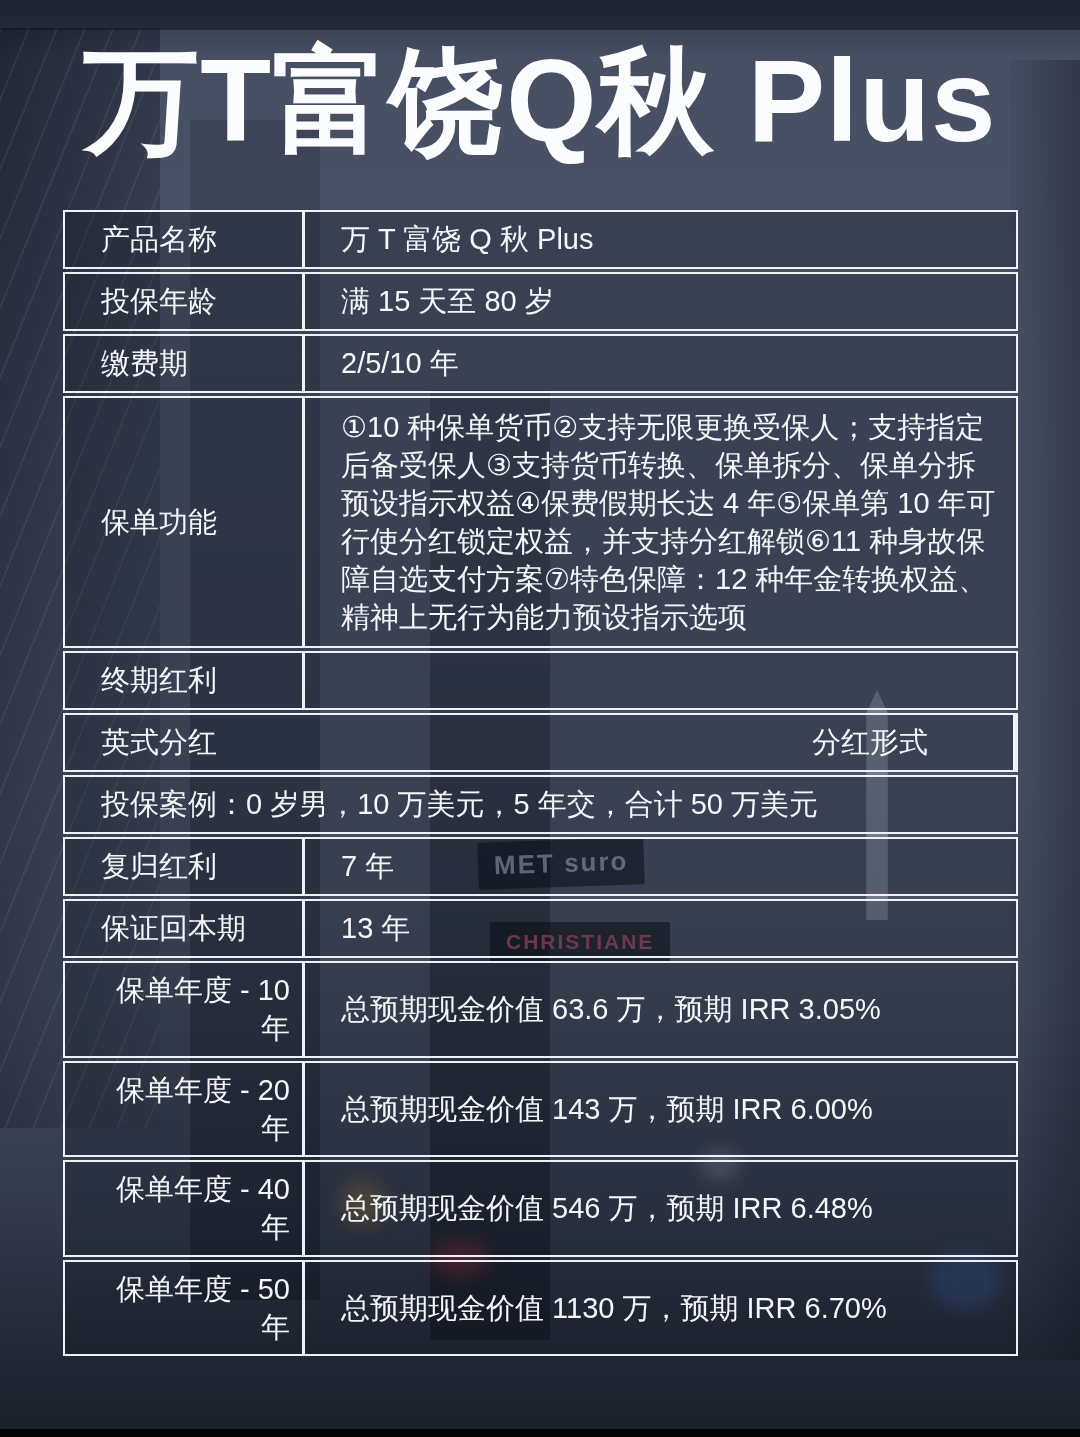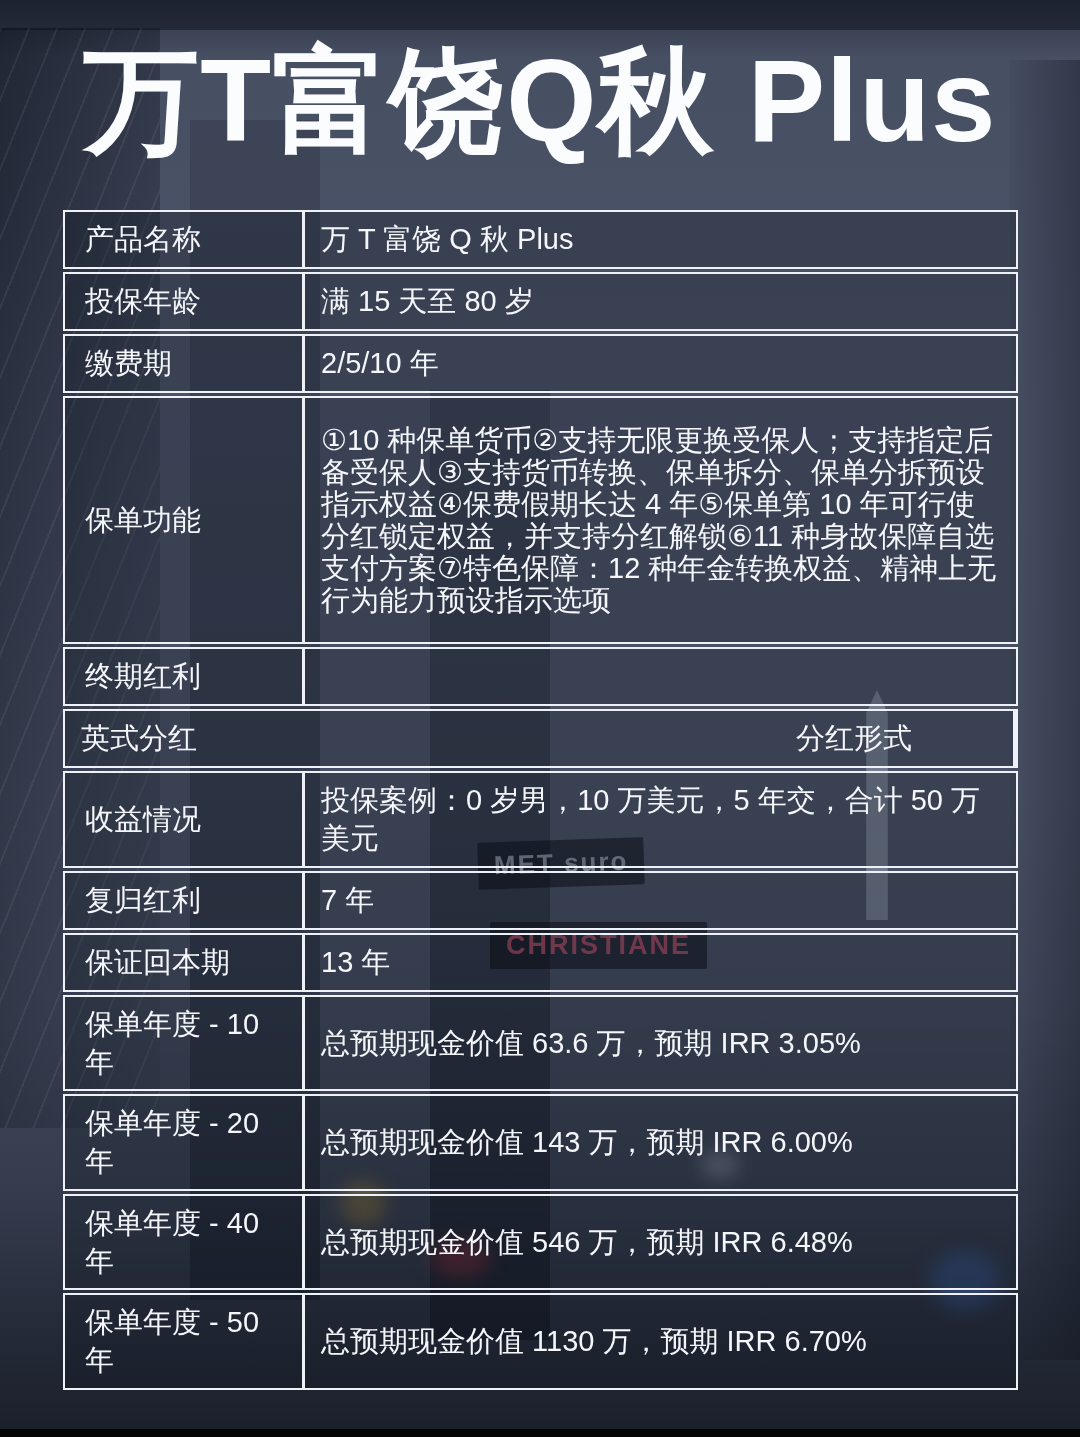--- a/index.html
+++ b/index.html
@@ -67,21 +67,21 @@
   }
   .billboard-met {
     left: 478px; top: 840px;
     color: rgba(208,216,232,0.55);
     font-size: 26px;
     transform: rotate(-2deg);
   }
   .billboard-chris {
     left: 490px; top: 922px;
     color: rgba(190,80,105,0.75);
-    font-size: 27px;
+    font-size: 21px;
   }
 
   
   .title {
     position: absolute;
     z-index: 2;
     top: 24px; left: 0;
     width: 100%;
     margin: 0;
     text-align: center;
@@ -113,28 +113,30 @@
     display: flex;
     align-items: center;
     box-sizing: border-box;
     color: #f4f6fa;
     font-size: 29px;
     line-height: 1.32;
   }
   .cell.label {
     flex: 0 0 240px;
     border-right: 3px solid #eef1f6;
-    padding: 8px 12px 8px 20px;
+    padding: 8px 12px 8px 36px;
+    text-align: right;
   }
   .cell.value {
     flex: 1;
     padding: 8px 12px 8px 16px;
-  }
-  
-  .row.row-3 .cell.value { line-height: 32px; padding-top: 10px; padding-bottom: 10px; }
+    margin-left: 20px;
+  }
+  
+  .row.row-3 .cell.value { line-height: 38px; padding-top: 10px; padding-bottom: 10px; }
   .row.row-3 { min-height: 248px; }
 
   .bottom-bar {
     position: absolute;
     z-index: 3;
     left: 0; bottom: 0;
     width: 1080px; height: 8px;
     background: #050505;
   }
 </style>
@@ -178,21 +180,20 @@
         <div class="cell value">①10 种保单货币②支持无限更换受保人；支持指定后备受保人③支持货币转换、保单拆分、保单分拆预设指示权益④保费假期长达 4 年⑤保单第 10 年可行使分红锁定权益，并支持分红解锁⑥11 种身故保障自选支付方案⑦特色保障：12 种年金转换权益、精神上无行为能力预设指示选项</div>
       </div>
       <div class="row row-4">
         <div class="cell label">终期红利</div>
       </div>
       <div class="row row-5">
         <div class="cell value">英式分红</div>
         <div class="cell label">分红形式</div>
       </div>
       <div class="row row-6">
-        <div class="cell label">收益情况</div>
         <div class="cell value">投保案例：0 岁男，10 万美元，5 年交，合计 50 万美元</div>
       </div>
       <div class="row row-7">
         <div class="cell label">复归红利</div>
         <div class="cell value">7 年</div>
       </div>
       <div class="row row-8">
         <div class="cell label">保证回本期</div>
         <div class="cell value">13 年</div>
       </div>

